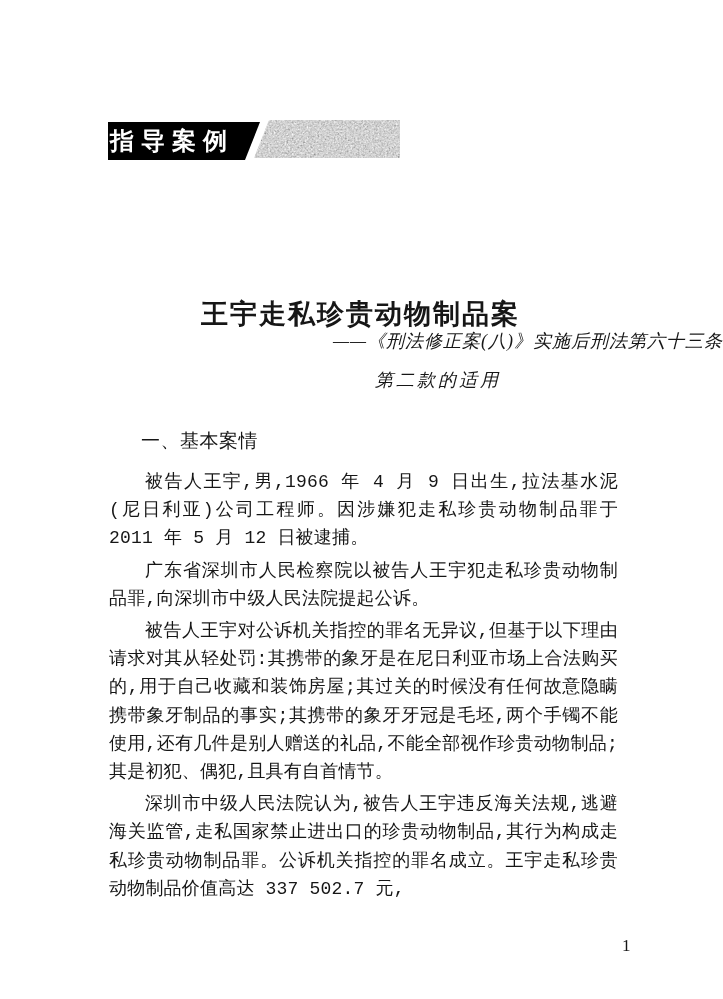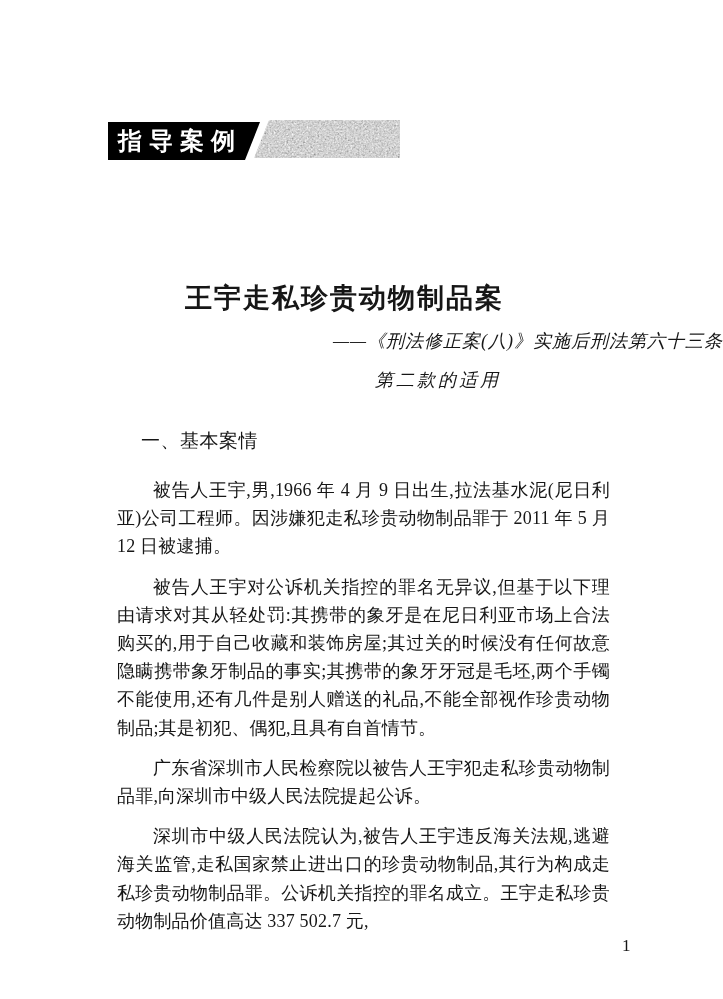--- a/index.html
+++ b/index.html
@@ -32,21 +32,21 @@
     top: 2px;
     width: 152px;
     height: 38px;
     box-sizing: border-box;
     background: var(--badge-background, #000000);
     color: var(--badge-text, #ffffff);
     font-family: Liberation Serif, serif;
     font-weight: bold;
     font-size: 24px;
     line-height: 38px;
-    padding-left: 10px;
+    padding-left: 2px;
     letter-spacing: 7px;
     white-space: nowrap;
     clip-path: polygon(0 0, 100% 0, calc(100% - 15px) 100%, 0 100%);
   }
   .banner-texture {
     position: absolute;
     left: 146px;
     top: 0;
     width: 146px;
     height: 38px;
@@ -61,21 +61,21 @@
     font-size: 21px;
     font-weight: bold;
     letter-spacing: 2px;
     white-space: nowrap;
   }
   .title {
     position: absolute;
     left: 0;
     top: 280px;
     width: 689px;
-    margin: 0;
+    margin: 16px;
     text-align: center;
     font-size: 27px;
     font-weight: bold;
     letter-spacing: 2px;
     white-space: nowrap;
   }
   .subtitle {
     position: absolute;
     left: 0;
     top: 326px;
@@ -106,22 +106,23 @@
     left: 105px;
     top: 464px;
     width: 517px;
     font-size: 18px;
     line-height: 28.2px;
     text-align: justify;
     text-justify: inter-ideograph;
     letter-spacing: 0.2px;
   }
   .body-text p {
-    margin: 12px;
+    margin: 4px;
     text-indent: 2em;
+    font-family: Liberation Mono, monospace;
   }
   .page-number {
     position: absolute;
     left: 622px;
     top: 936px;
     font-size: 17px;
   }
 </style>
 </head>
 <body>
@@ -151,20 +152,20 @@
     <div class="subtitle-inner">
       <div class="subtitle-line1">——《刑法修正案(八)》实施后刑法第六十三条</div>
       <div class="subtitle-line2">第二款的适用</div>
     </div>
   </div>
 
   <h2 class="section-heading">一、基本案情</h2>
 
   <div class="body-text">
     <p>被告人王宇,男,1966 年 4 月 9 日出生,拉法基水泥(尼日利亚)公司工程师。因涉嫌犯走私珍贵动物制品罪于 2011 年 5 月 12 日被逮捕。</p>
+    <p>广东省深圳市人民检察院以被告人王宇犯走私珍贵动物制品罪,向深圳市中级人民法院提起公诉。</p>
     <p>被告人王宇对公诉机关指控的罪名无异议,但基于以下理由请求对其从轻处罚:其携带的象牙是在尼日利亚市场上合法购买的,用于自己收藏和装饰房屋;其过关的时候没有任何故意隐瞒携带象牙制品的事实;其携带的象牙牙冠是毛坯,两个手镯不能使用,还有几件是别人赠送的礼品,不能全部视作珍贵动物制品;其是初犯、偶犯,且具有自首情节。</p>
-    <p>广东省深圳市人民检察院以被告人王宇犯走私珍贵动物制品罪,向深圳市中级人民法院提起公诉。</p>
     <p>深圳市中级人民法院认为,被告人王宇违反海关法规,逃避海关监管,走私国家禁止进出口的珍贵动物制品,其行为构成走私珍贵动物制品罪。公诉机关指控的罪名成立。王宇走私珍贵动物制品价值高达 337 502.7 元,</p>
   </div>
 
   <div class="page-number">1</div>
 
 </div>
 
 </body></html>

